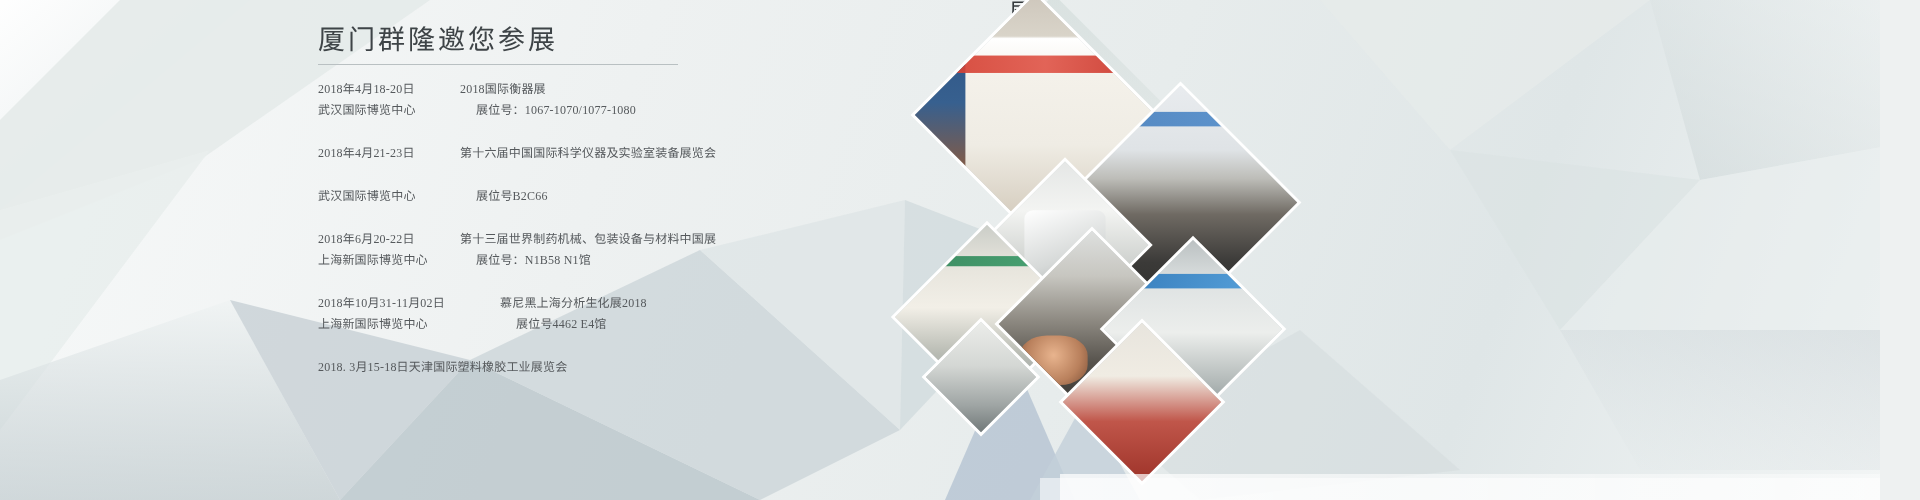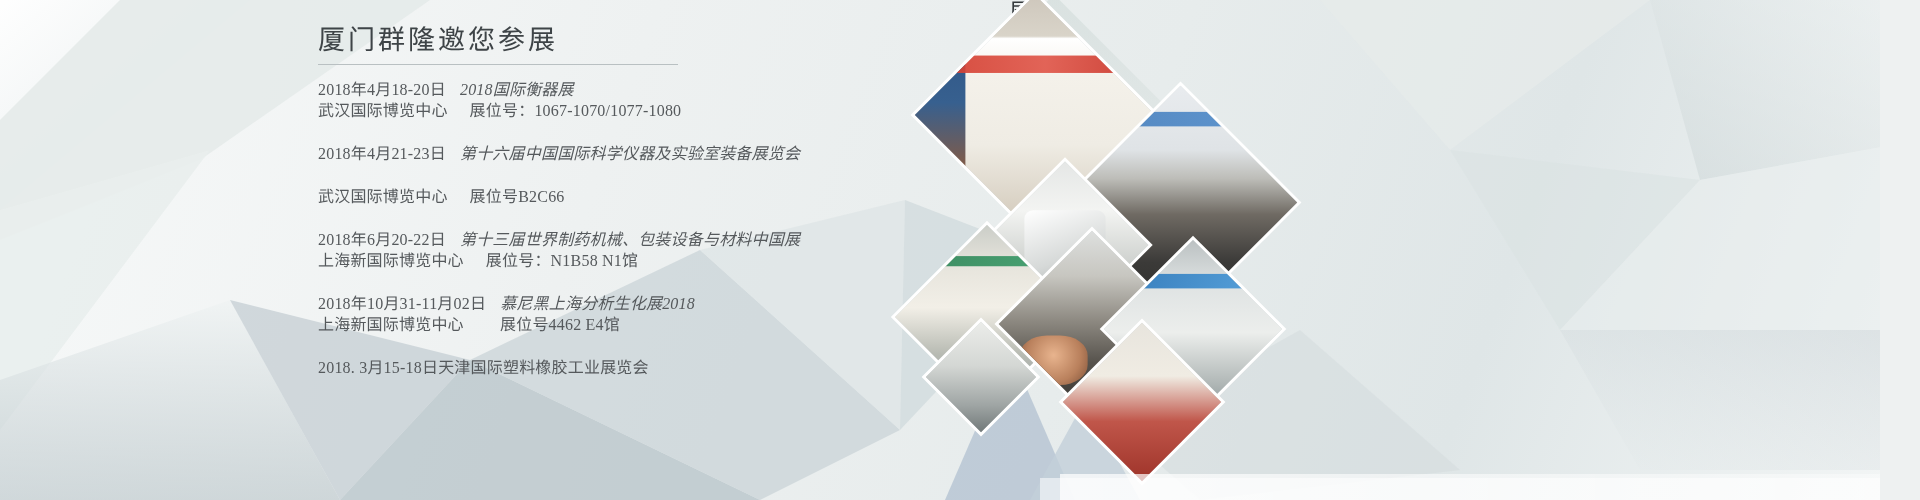--- a/index.html
+++ b/index.html
@@ -26,27 +26,27 @@
     font-size:27px;letter-spacing:3px;color:#3e4447;
     font-weight:400;line-height:1.35;margin:0 0 6px 0;
     font-family:"Liberation Serif","DejaVu Serif",serif;
   }
   #headline-rule{
     width:360px;height:1px;background:#b9c0c2;margin:2px 0 14px 0;
   }
   .event{margin-bottom:22px;}
   .event-line{
     display:flex;align-items:baseline;
-    font-size:16px;line-height:21px;color:#55595c;
+    font-size:12px;line-height:21px;color:#55595c;
     white-space:nowrap;letter-spacing:.2px;
   }
   .ev-date{min-width:120px;display:inline-block;}
-  .ev-name{margin-left:14px;font-style:italic;}
+  .ev-name{margin-left:22px;}
   .ev-venue{min-width:120px;display:inline-block;}
-  .ev-booth{margin-left:22px;}
+  .ev-booth{margin-left:38px;}
   .event.single .event-line{display:block;}
   .event.single .ev-date{min-width:0;text-align:center;}
 
   
   #collage{position:absolute;left:830px;top:-10px;width:1090px;height:510px;}
   .dia{
     position:absolute;
     transform:rotate(45deg);
     overflow:hidden;
     box-shadow:0 0 0 3px #ffffff;

